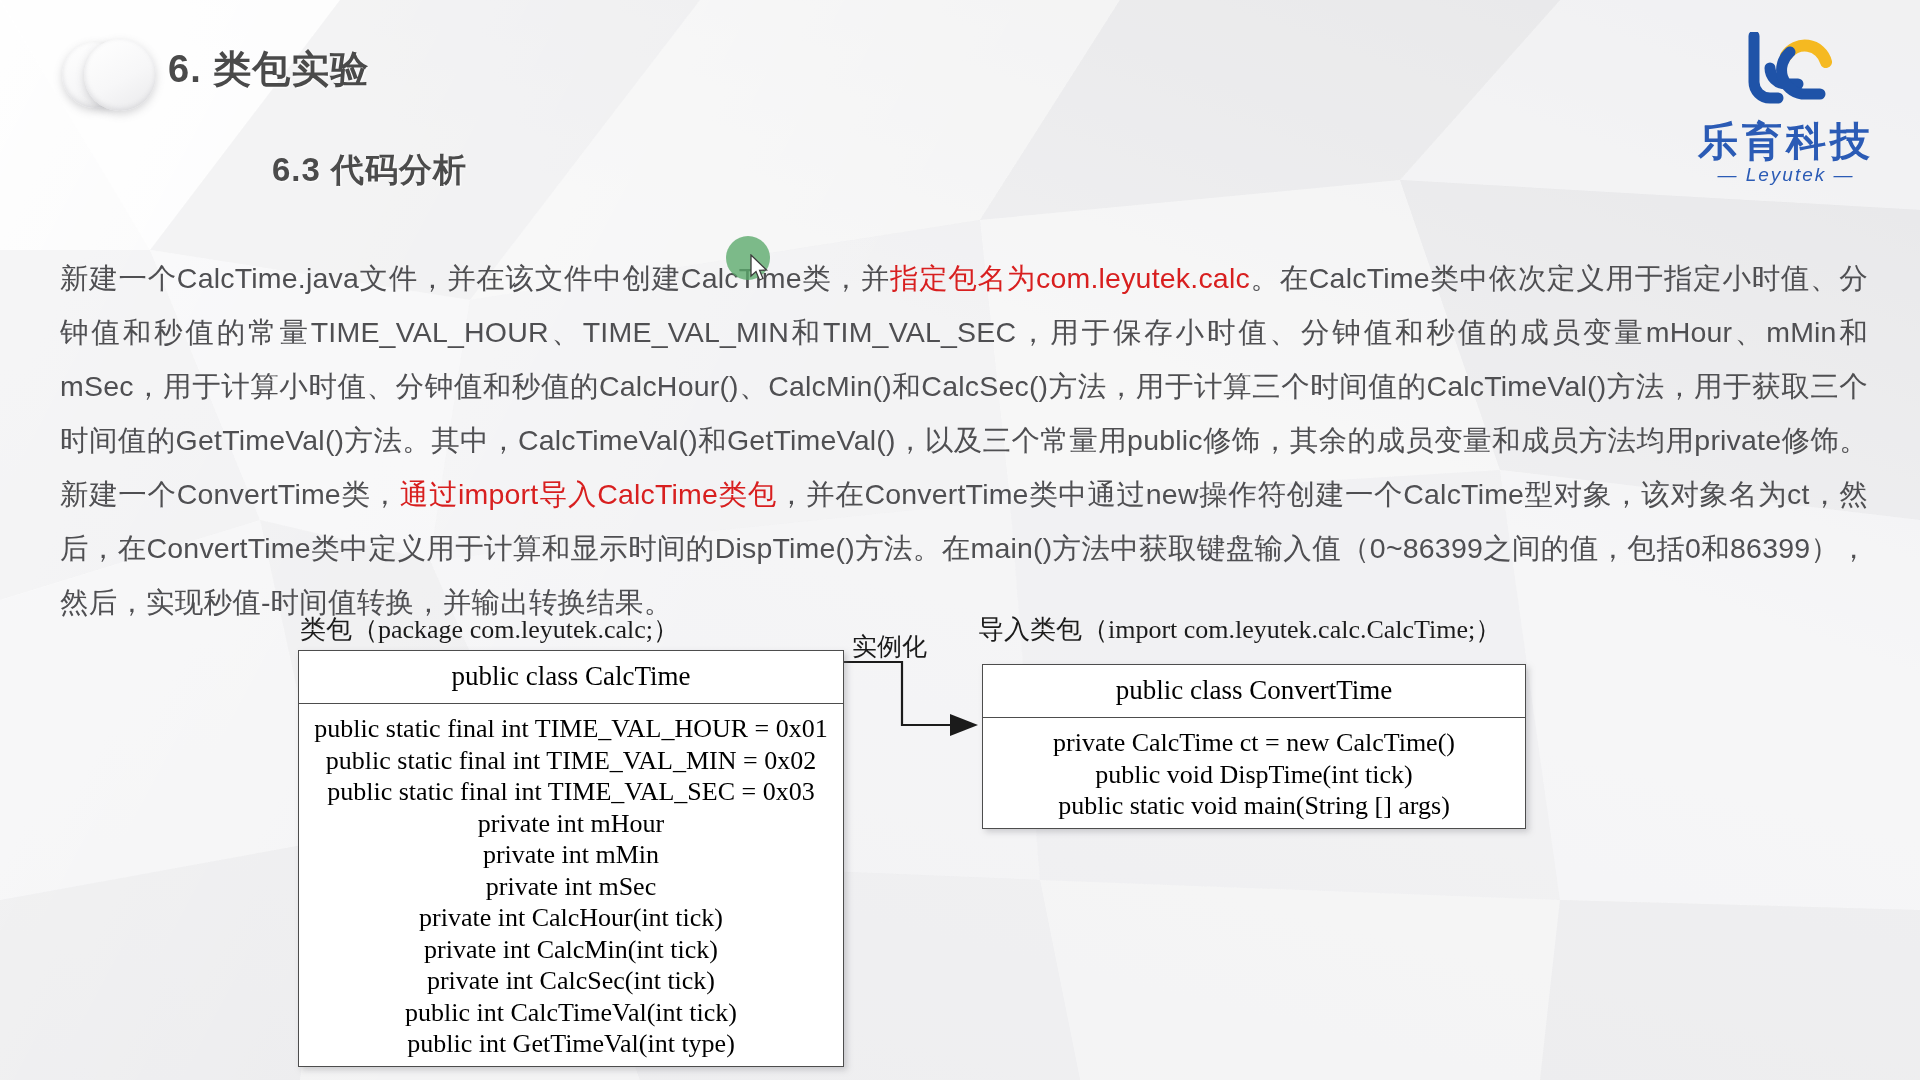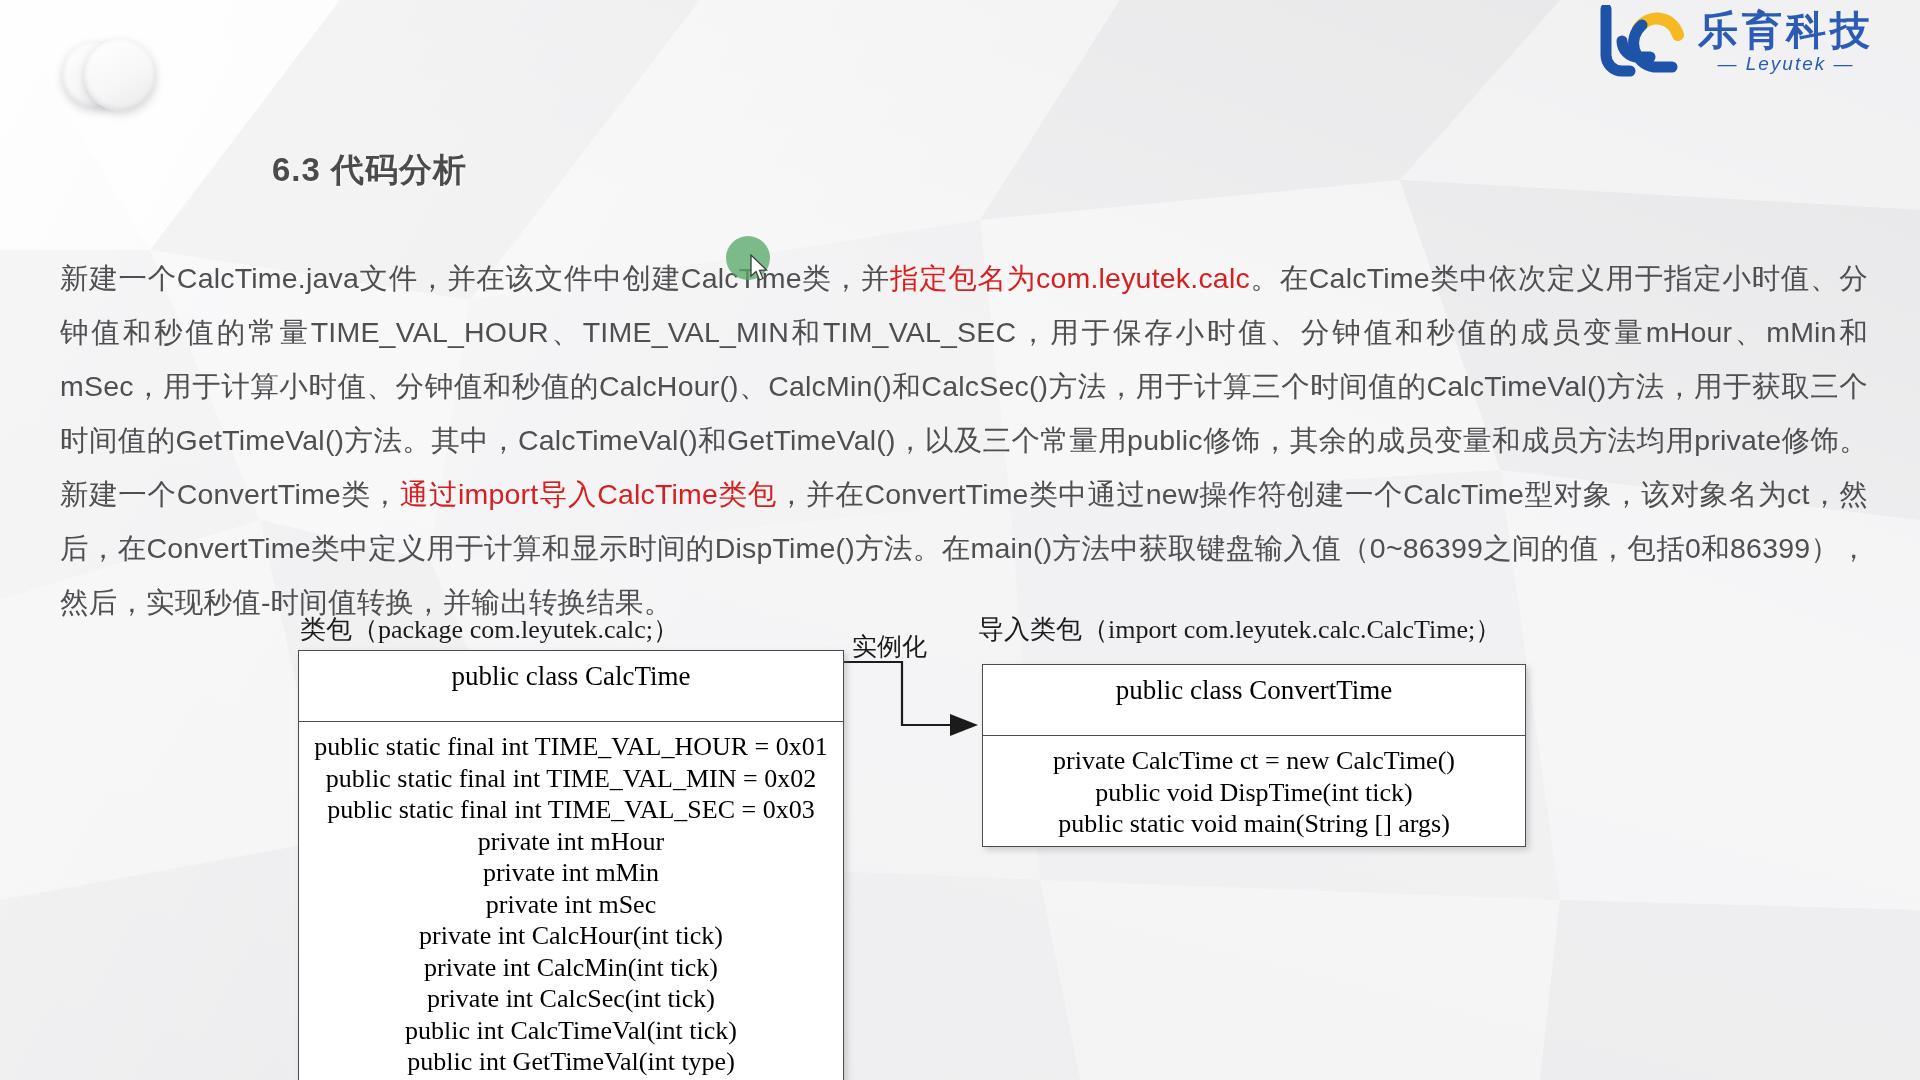--- a/index.html
+++ b/index.html
@@ -34,21 +34,21 @@
     position:absolute;left:168px;top:44px;margin:0;
     font-size:38px;font-weight:bold;color:#4a4a4a;letter-spacing:1px;
     text-shadow:1px 1px 2px rgba(255,255,255,0.9);
   }
   h2.subsection{
     position:absolute;left:272px;top:148px;margin:0;
     font-size:33px;font-weight:bold;color:#4b4b4b;letter-spacing:1px;
     text-shadow:1px 1px 2px rgba(255,255,255,0.9);
   }
   
-  .logo{position:absolute;right:46px;top:5px;display:flex;align-items:center;gap:14px;}
+  .logo{position:absolute;right:46px;top:32px;display:flex;align-items:center;gap:14px;flex-direction:column;}
   .logo .mark{width:92px;height:74px;}
   .logo .words{display:flex;flex-direction:column;align-items:center;}
   .logo .cn{font-size:40px;font-weight:bold;color:#2b5bb5;letter-spacing:4px;line-height:1.05;}
   .logo .en{font-size:19px;color:#2b5bb5;letter-spacing:2px;margin-top:2px;font-style:italic;}
   
   .para{
     position:absolute;left:60px;top:222px;width:1808px;
     font-size:28.5px;line-height:54px;color:#4f4f52;
     text-align:justify;letter-spacing:.2px;
   }
@@ -65,21 +65,21 @@
   .cap{
     position:absolute;font-family:"Liberation Serif","DejaVu Serif",serif;
     font-size:26px;color:#1b1b1b;white-space:nowrap;
   }
   .umlbox{
     position:absolute;background:#ffffff;border:1.5px solid #4d4d4d;
     box-shadow:3px 3px 6px rgba(130,130,135,.35);
     font-family:"Liberation Serif","DejaVu Serif",serif;color:#000;
   }
   .umlbox .title{
-    text-align:center;font-size:27px;padding:10px 8px 29px;
+    text-align:center;font-size:27px;padding:10px 8px 11px;
     border-bottom:1.5px solid #4d4d4d;white-space:nowrap;
   }
   .umlbox .members{padding:9px 10px 6px;}
   .umlbox .members div{text-align:center;font-size:26px;line-height:31.5px;white-space:nowrap;}
   .conn{position:absolute;left:830px;top:0;width:160px;height:140px;}
   .relabel{
     position:absolute;left:852px;top:18px;font-size:25px;color:#1b1b1b;
     font-family:"Liberation Sans","DejaVu Sans",sans-serif;white-space:nowrap;
   }
 </style>
@@ -109,20 +109,21 @@
     <polygon points="560,860 1040,880 1080,1080 640,1080" fill="#ededef" opacity=".5"></polygon>
     <polygon points="1040,880 1560,900 1540,1080 1080,1080" fill="#f7f7f8" opacity=".65"></polygon>
     <polygon points="1560,900 1920,910 1920,1080 1540,1080" fill="#ebebed" opacity=".6"></polygon>
   </svg>
 
   <div class="circles">
     <div class="c c1"></div>
     <div class="c c2"></div>
   </div>
 
+  <h1 class="section">6. 类包实验</h1>
 
   <h2 class="subsection">6.3 代码分析</h2>
 
   <div class="logo">
     <svg class="mark" viewBox="0 0 92 74" aria-hidden="true">
       <path d="M14 4 L14 50 A16 16 0 0 0 30 66 L38 66" fill="none" stroke="#1f53a8" stroke-width="11" stroke-linecap="round"></path>
       <path d="M30 36 A16 16 0 0 0 46 52 L58 52" fill="none" stroke="#1f53a8" stroke-width="11" stroke-linecap="round"></path>
       <path d="M86 30 A22 22 0 0 0 46 24" fill="none" stroke="#f5b921" stroke-width="12" stroke-linecap="round"></path>
       <path d="M50 20 A24 24 0 0 0 62 62 L80 62" fill="none" stroke="#1f53a8" stroke-width="11" stroke-linecap="round"></path>
     </svg>

